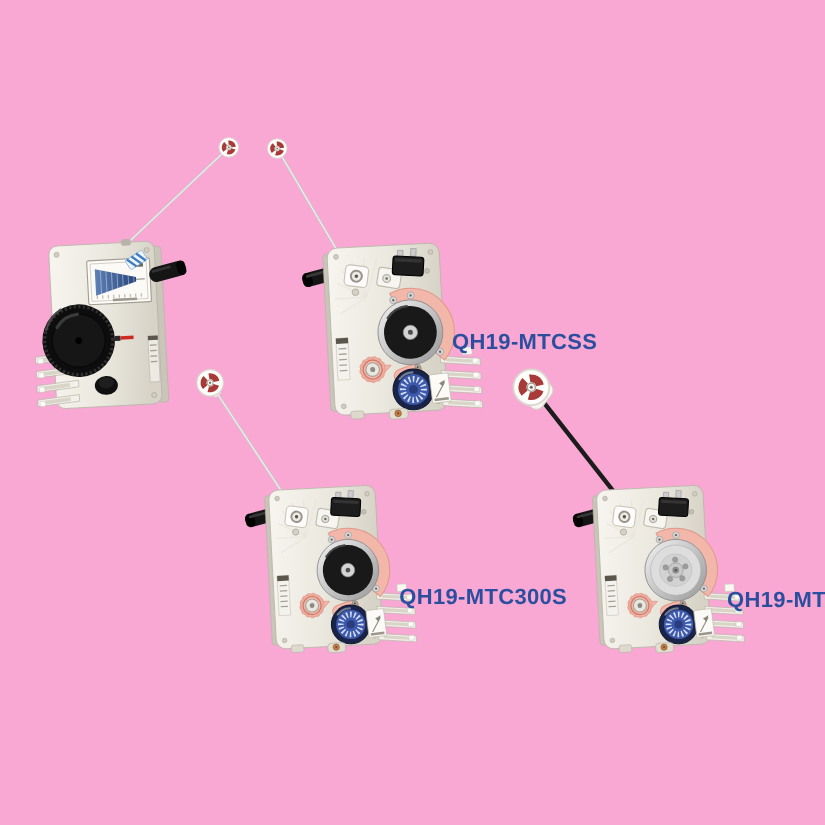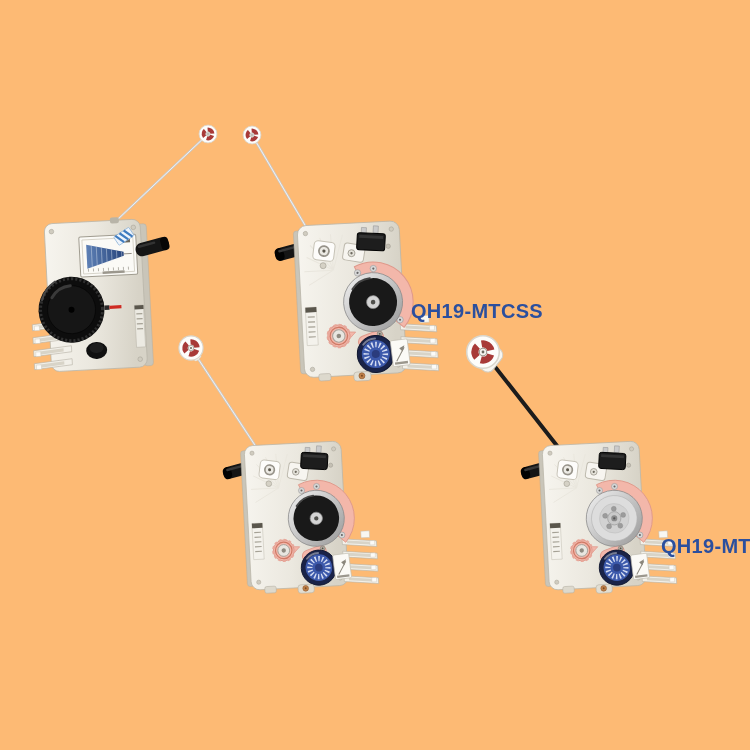--- a/index.html
+++ b/index.html
@@ -2,21 +2,21 @@
 <html style="--label-text: #2b4f9e; --body-beige: #efece4; --body-shadow: #d8d4c8; --accent-pink: #f3b7aa; --pink-edge: #df998b; --dial-blue: #3c59ab; --dial-navy: #1a2348; --pulley-black: #191919; --pulley-silver: #dddddd; --wheel-red: #a83a38; --wire-light: #c9c9c9; --rod-dark: #1c1c1c; --handle-black: #151515; --brass: #c08048;"><head>
 <meta charset="utf-8">
 <style>
   :root{
     --label-text:#2b4f9e; --body-beige:#efece4; --body-shadow:#d8d4c8;
     --accent-pink:#f3b7aa; --pink-edge:#df998b; --dial-blue:#3c59ab; --dial-navy:#1a2348;
     --pulley-black:#191919; --pulley-silver:#dddddd; --wheel-red:#a83a38;
     --wire-light:#c9c9c9; --rod-dark:#1c1c1c; --handle-black:#151515; --brass:#c08048;
   }
   html,body{margin:0;padding:0;background:#fff;}
-  .stage{position:relative;width:750px;height:750px;background:#fdba74;overflow:hidden;
+  .stage{position:relative;width:750px;height:750px;background:#f9a8d4;overflow:hidden;
          font-family:"Liberation Sans",sans-serif;}
   .stage svg{position:absolute;left:0;top:0;}
   .model-label{position:absolute;font-weight:bold;font-size:20px;letter-spacing:0.3px;
                color:var(--label-text);white-space:nowrap;}
   
   .c-pink{fill:var(--accent-pink);stroke:var(--pink-edge);}
   .c-dial-rim{fill:var(--dial-navy);}
   .c-dial-face{fill:var(--dial-blue);}
   .c-pulley-black{fill:var(--pulley-black);}
   .c-pulley-silver{fill:var(--pulley-silver);}
@@ -315,14 +315,15 @@
     <use href="#pulley-black"></use>
   </g>
 
   <g transform="translate(542,446) scale(0.95) rotate(-3)">
     <use href="#vt-chassis"></use>
     <use href="#pulley-silver"></use>
   </g>
 </svg>
 
 <div class="model-label" style="left:411px;top:300px">QH19-MTCSS</div>
+<div class="model-label" style="left:363px;top:532px">QH19-MTC300S</div>
 <div class="model-label" style="left:661px;top:535px">QH19-MTCS</div>
 </div>
 
 </body></html>

